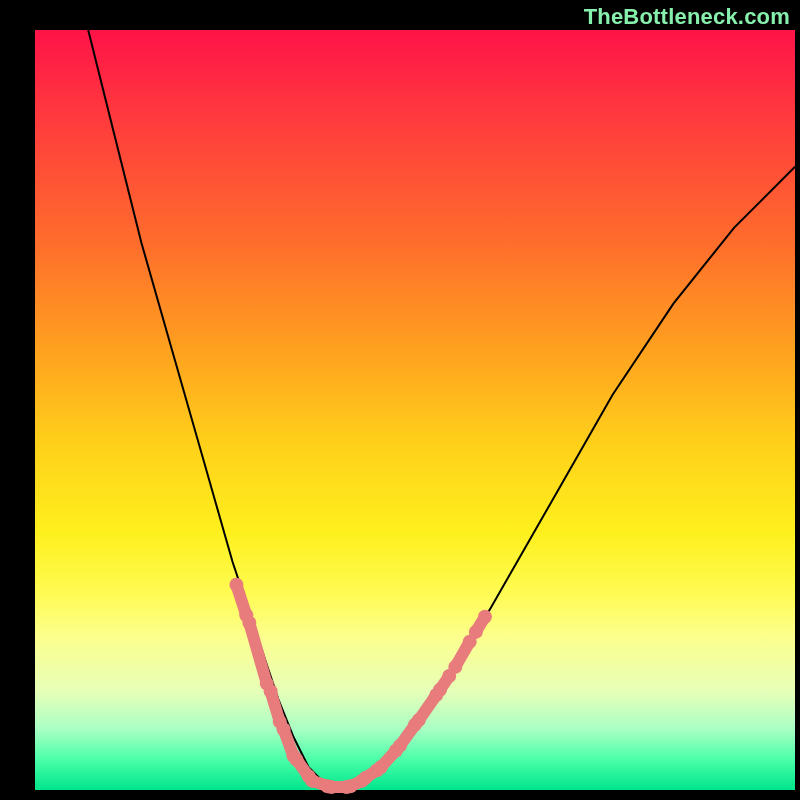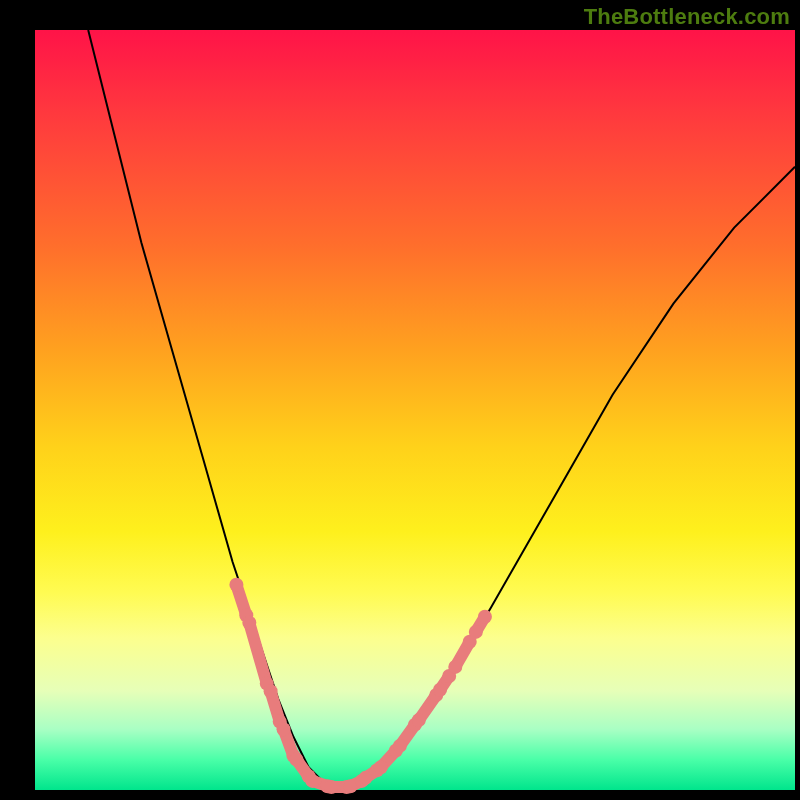--- a/index.html
+++ b/index.html
@@ -14,21 +14,21 @@
   .frame {
     position: relative;
     width: 800px;
     height: 800px;
     background: #000;
   }
   .watermark {
     position: absolute;
     top: 4px;
     right: 10px;
-    color: #4d7c0f;
+    color: #86efac;
     font-size: 22px;
     font-weight: 600;
     letter-spacing: 0.2px;
     z-index: 10;
   }
   .plot-area {
     position: absolute;
     left: 35px;
     top: 30px;
     width: 760px;

